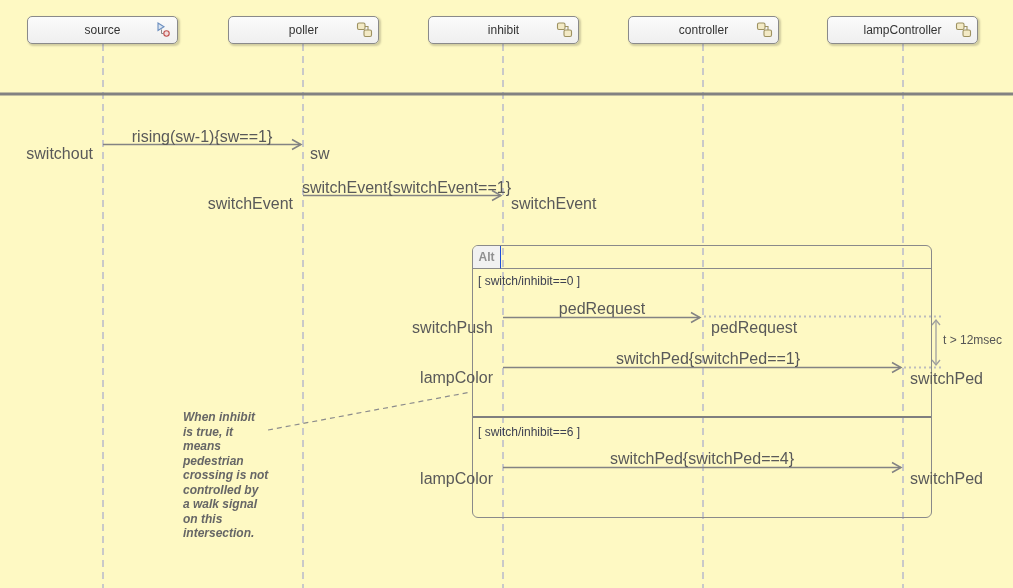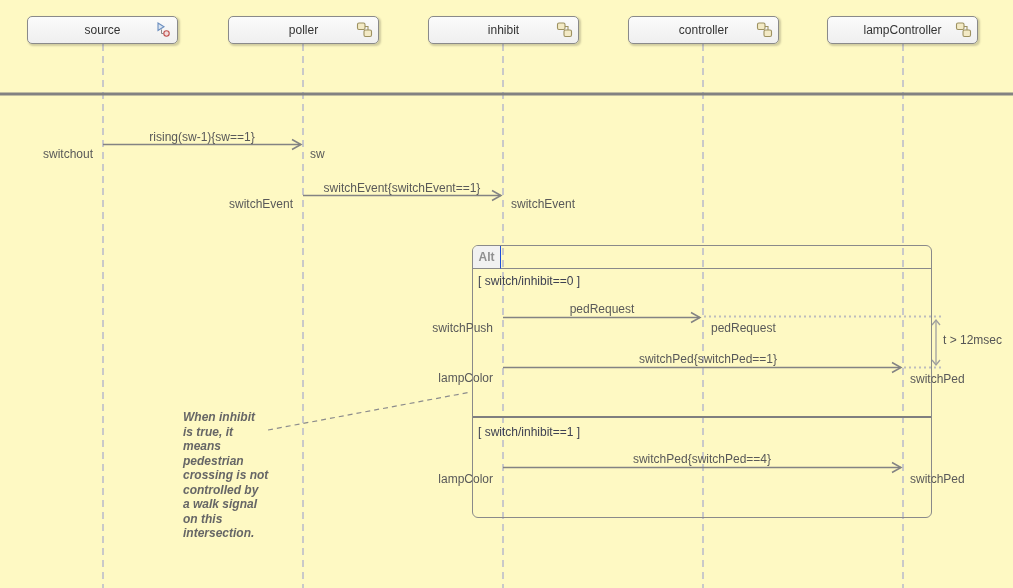--- a/index.html
+++ b/index.html
@@ -12,21 +12,21 @@
   .head{
     position:absolute;top:16px;width:151px;height:28px;box-sizing:border-box;
     background:linear-gradient(#fbfbfb,#efefef);
     border:1px solid #8a8a8a;border-radius:5px;
     box-shadow:1.5px 1.5px 2px rgba(0,0,0,0.18);
     display:flex;align-items:center;justify-content:center;
   }
   .head-label{font-size:12px;color:#333;}
   .head-icon{position:absolute;right:5px;top:4px;width:17px;height:18px;}
   
-  .lbl{position:absolute;font-size:12px;line-height:14px;color:#595959;white-space:nowrap;}
+  .lbl{position:absolute;font-size:16px;line-height:14px;color:#595959;white-space:nowrap;}
   .msg-lbl{text-align:center;}
   .port-r{text-align:left;}
   
   .alt-box{
     position:absolute;left:472px;top:245px;width:460px;height:273px;box-sizing:border-box;
     border:1px solid #8a8a8a;border-radius:6px;background:transparent;
   }
   .alt-tab{
     position:absolute;left:0;top:0;width:28px;height:23px;box-sizing:border-box;
     background:#f1f1f1;border-right:1px solid #1d4ed8;border-bottom:1px solid #8a8a8a;
@@ -132,21 +132,21 @@
 
   <div class="lbl msg-lbl" style="left:302px;top:181px;width:200px">switchEvent{switchEvent==1}</div>
   <div class="lbl port-r" style="right:720px;top:197px">switchEvent</div>
   <div class="lbl" style="left:511px;top:197px">switchEvent</div>
 
   <div class="alt-box">
     <div class="alt-header-line"></div>
     <div class="alt-tab">Alt</div>
     <div class="guard guard-1">[ switch/inhibit==0 ]</div>
     <div class="alt-separator"></div>
-    <div class="guard guard-2">[ switch/inhibit==1 ]</div>
+    <div class="guard guard-2">[ switch/inhibit==6 ]</div>
   </div>
 
   <div class="lbl msg-lbl" style="left:502px;top:302px;width:200px">pedRequest</div>
   <div class="lbl port-r" style="right:520px;top:321px">switchPush</div>
   <div class="lbl" style="left:711px;top:321px">pedRequest</div>
 
   <div class="lbl msg-lbl" style="left:502px;top:352px;width:412px">switchPed{switchPed==1}</div>
   <div class="lbl port-r" style="right:520px;top:371px">lampColor</div>
   <div class="lbl" style="left:910px;top:372px">switchPed</div>
 

